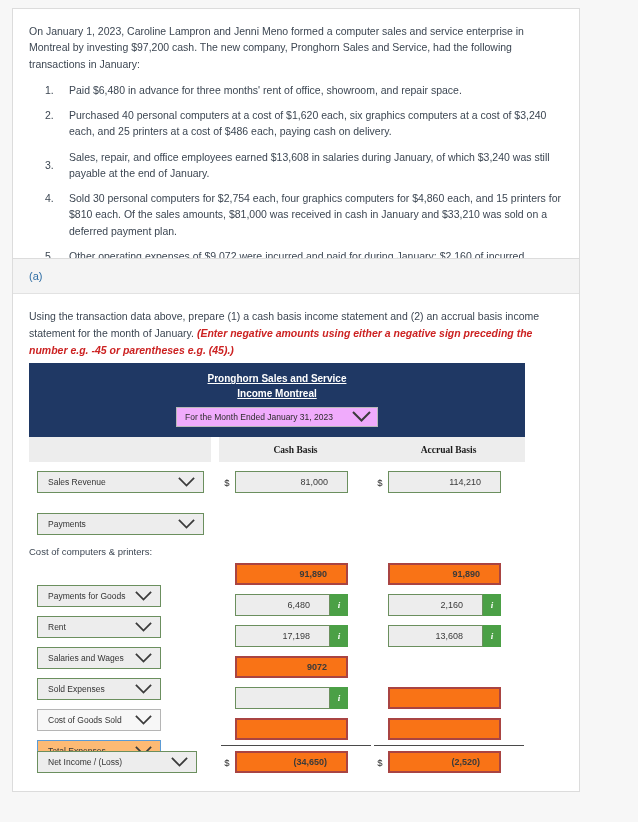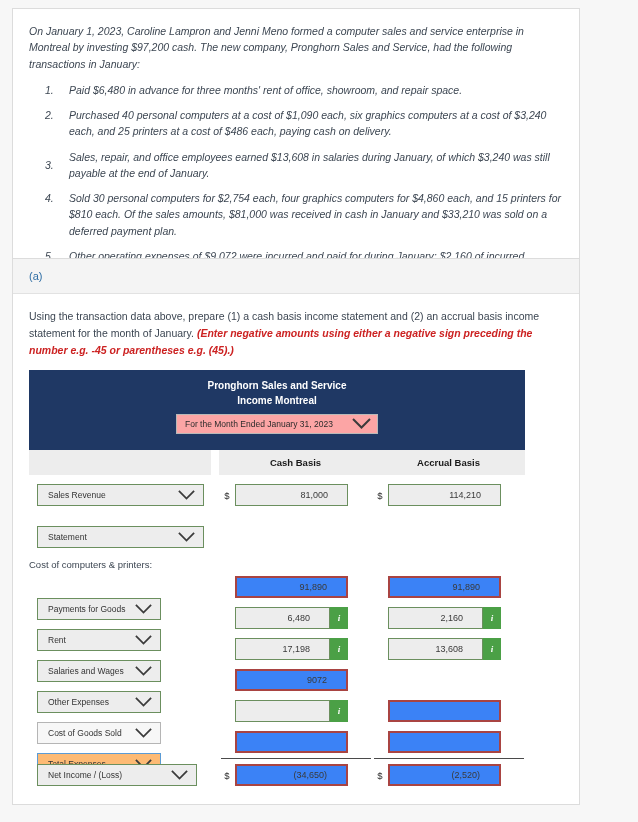--- a/index.html
+++ b/index.html
@@ -16,21 +16,20 @@
   }
 
   
   .problem-card {
     position: absolute;
     left: 12px; top: 8px;
     width: 568px;
     background: #ffffff;
     border: 1px solid #dcdcdc;
     padding: 14px 16px 18px 16px;
-    font-style: italic;
   }
   .intro {
     font-size: 10.5px;
     line-height: 1.55;
     color: #3c4652;
     margin: 0 0 4px 0;
   }
   .txn-list {
     margin: 10px 0 0 0;
     padding: 0;
@@ -78,61 +77,63 @@
     margin-bottom: 16px;
   }
   .feedback-icon { width: 15px; height: 13px; flex: 0 0 15px; }
   .feedback-text { font-size: 10px; color: #34606f; }
 
   
   .instructions {
     font-size: 10.5px;
     line-height: 1.6;
     color: #3c4652;
-    margin-bottom: 12px;
+    margin-bottom: 5px;
   }
   .instructions .hint {
     color: #cc2222;
     font-style: italic;
     font-weight: bold;
   }
 
   
   .stmt { width: 496px; }
   .stmt-title {
     background: #1f3864;
     color: #ffffff;
     text-align: center;
-    padding: 9px 0 16px 0;
+    padding: 9px 0 10px 0;
+    text-decoration: underline;
   }
   .stmt-title .line {
     font-size: 10px;
     font-weight: bold;
     line-height: 1.45;
   }
   .period-select {
     display: inline-flex;
     align-items: center;
     justify-content: space-between;
-    background: #fca5a5;
+    background: #f0abfc;
     border: 1px solid #b9b9b9;
     width: 202px;
     height: 20px;
     margin-top: 6px;
     padding: 0 6px 0 8px;
   }
   .period-label { font-size: 8.5px; color: #2b2b2b; font-weight: normal; }
 
   .chev { display: block; }
 
   .col-head {
     display: flex;
     background: #ededed;
     height: 25px;
     align-items: center;
+    font-family: Liberation Serif, serif;
   }
   .col-head .c-label { width: 182px; flex: 0 0 182px; }
   .col-head .c-gap   { width: 8px;  flex: 0 0 8px; background:#fff; height:100%; }
   .col-head .c-cash,
   .col-head .c-accr {
     flex: 1 1 0;
     text-align: center;
     font-size: 9.5px;
     font-weight: bold;
     color: #1a1a1a;
@@ -178,21 +179,21 @@
   .inp {
     height: 22px;
     display: flex;
     align-items: center;
     justify-content: flex-end;
     padding-right: 19px;
     font-size: 9px;
     color: #3a3a3a;
   }
   .inp.green { border: 1px solid #6b8f5e; background: #ededed; }
-  .inp.red   { border: 2px solid #a94442; background: #3b82f6; }
+  .inp.red   { border: 2px solid #a94442; background: #f97316; font-weight: bold; }
   .inp.w113 { width: 113px; }
   .inp.w95  { width: 95px; }
   .info-btn {
     width: 18px; height: 22px;
     background: #4ba046;
     color: #fff;
     font-size: 9px;
     font-weight: bold;
     font-style: italic;
     display: flex;
@@ -224,21 +225,21 @@
 
   <div class="problem-card">
     <p class="intro">On January 1, 2023, Caroline Lampron and Jenni Meno formed a computer sales and service enterprise in Montreal by investing $97,200 cash. The new company, Pronghorn Sales and Service, had the following transactions in January:</p>
     <ul class="txn-list">
       <li class="txn-item">
         <span class="txn-num">1.</span>
         <span class="txn-text">Paid $6,480 in advance for three months' rent of office, showroom, and repair space.</span>
       </li>
       <li class="txn-item">
         <span class="txn-num">2.</span>
-        <span class="txn-text">Purchased 40 personal computers at a cost of $1,090 each, six graphics computers at a cost of $3,240 each, and 25 printers at a cost of $486 each, paying cash on delivery.</span>
+        <span class="txn-text">Purchased 40 personal computers at a cost of $1,620 each, six graphics computers at a cost of $3,240 each, and 25 printers at a cost of $486 each, paying cash on delivery.</span>
       </li>
       <li class="txn-item">
         <span class="txn-num mid">3.</span>
         <span class="txn-text">Sales, repair, and office employees earned $13,608 in salaries during January, of which $3,240 was still payable at the end of January.</span>
       </li>
       <li class="txn-item">
         <span class="txn-num">4.</span>
         <span class="txn-text">Sold 30 personal computers for $2,754 each, four graphics computers for $4,860 each, and 15 printers for $810 each. Of the sales amounts, $81,000 was received in cash in January and $33,210 was sold on a deferred payment plan.</span>
       </li>
       <li class="txn-item">
@@ -302,21 +303,21 @@
             <span class="dollar">$</span>
             <div class="inp-wrap">
               <div class="inp green w113">114,210</div>
             </div>
           </div>
         </div>
 
         <div class="row" style="margin-top:20px">
           <div class="cell-label">
             <div class="dd g w-wide">
-              <span class="dd-text">Statement</span>
+              <span class="dd-text">Payments</span>
               <span class="chev"><svg width="17" height="10" viewBox="0 0 19 11">
                     <polyline points="1,1 9.5,9.5 18,1" fill="none" stroke="#3b3b3b" stroke-width="2"></polyline>
                   </svg></span>
             </div>
           </div>
           <div class="cell-gap"></div>
           <div class="cell-val"></div>
           <div class="cell-val"></div>
         </div>
 
@@ -394,21 +395,21 @@
             <div class="inp-wrap">
               <div class="inp green w95">13,608</div>
               <div class="info-btn">i</div>
             </div>
           </div>
         </div>
 
         <div class="row">
           <div class="cell-label">
             <div class="dd g w-narr">
-              <span class="dd-text">Other Expenses</span>
+              <span class="dd-text">Sold Expenses</span>
               <span class="chev"><svg width="17" height="10" viewBox="0 0 19 11">
                     <polyline points="1,1 9.5,9.5 18,1" fill="none" stroke="#3b3b3b" stroke-width="2"></polyline>
                   </svg></span>
             </div>
           </div>
           <div class="cell-gap"></div>
           <div class="cell-val">
             <span class="dollar blank">$</span>
             <div class="inp-wrap">
               <div class="inp red w113">9072</div>

